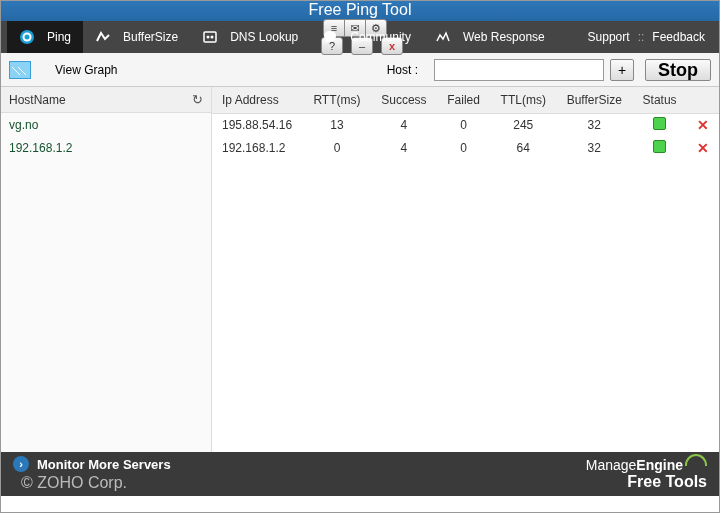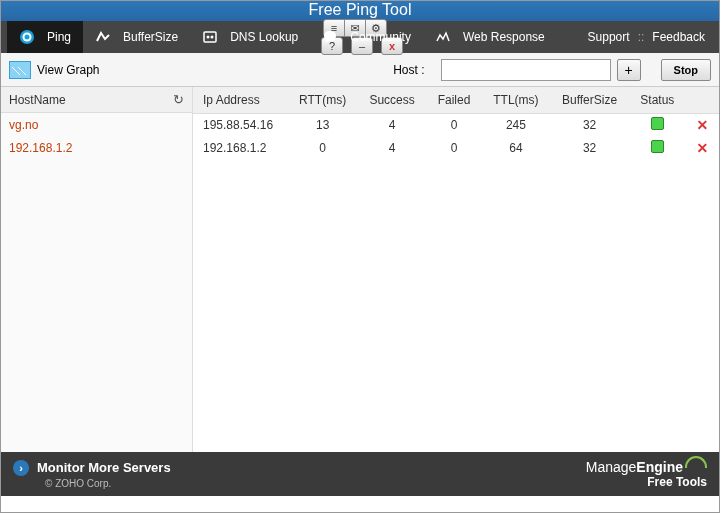--- a/index.html
+++ b/index.html
@@ -18,53 +18,53 @@
   
   .menubar { background: #454545; height: 32px; display: flex; align-items: center; padding: 0 6px; color: #fff; font-size: 12px; }
   .menuitem { display: flex; align-items: center; gap: 12px; padding: 0 12px; height: 100%; cursor: pointer; }
   .menuitem.active { background: #1a1a1a; }
   .menuitem .ico { width: 16px; height: 16px; display: flex; align-items: center; justify-content: center; }
   .menubar .spacer { flex: 1; }
   .menubar .rightlink { padding: 0 8px; cursor: pointer; }
   .menubar .sep { color: #aaa; }
   
   .toolbar { background: #f5f5f5; border-bottom: 1px solid #ccc; height: 34px; display: flex; align-items: center; padding: 0 8px; font-size: 12px; }
-  .viewgraph { display: flex; align-items: center; gap: 6px; cursor: pointer; }
+  .viewgraph { display: flex; align-items: center; gap: 24px; cursor: pointer; }
   .viewgraph .thumb { width: 22px; height: 18px; background: #8bd3f5; border: 1px solid #3a9ed8; position: relative; }
   .viewgraph .thumb::after { content:""; position:absolute; left:2px; right:2px; bottom:3px; top:5px; background: linear-gradient(45deg, transparent 30%, #fff 31%, #fff 34%, transparent 35%, transparent 55%, #fff 56%, #fff 59%, transparent 60%); }
   .toolbar .flex1 { flex: 1; }
   .host-label { margin-right: 16px; }
   .host-input { width: 170px; height: 22px; border: 1px solid #999; padding: 0 4px; font-size: 12px; }
   .sqbtn { width: 24px; height: 22px; border: 1px solid #888; background: linear-gradient(#fafafa,#ddd); margin-left: 6px; cursor: pointer; font-size: 14px; display: flex; align-items:center; justify-content:center; border-radius:2px; }
-  .stopbtn { height: 22px; padding: 0 12px; border: 1px solid #888; background: linear-gradient(#fafafa,#ddd); margin-left: 20px; cursor: pointer; font-size: 11px; font-weight: bold; border-radius:2px; }
+  .stopbtn { height: 22px; padding: 0 12px; border: 1px solid #888; background: linear-gradient(#fafafa,#ddd); margin-left: 11px; cursor: pointer; font-size: 18px; font-weight: bold; border-radius:2px; }
   
   .content { display: flex; height: calc(513px - 36px - 32px - 34px - 44px - 2px); }
-  .leftcol { width: 192px; background: #fafafa; border-right: 1px solid #ddd; }
+  .leftcol { width: 211px; background: #fafafa; border-right: 1px solid #ddd; }
   .rightcol { flex: 1; background: #fff; overflow: auto; }
   
   .lefthead { display:flex; align-items:center; height: 26px; padding: 0 8px; font-size: 12px; color:#333; border-bottom:1px solid #ddd; background:#f0f0f0;}
   .lefthead .refresh { margin-left:auto; cursor:pointer; color:#555; font-size:13px; }
-  .leftrow { height: 23px; display:flex; align-items:center; padding: 0 8px; font-size: 12px; color:#c2410c; cursor:pointer; }
+  .leftrow { height: 23px; display:flex; align-items:center; padding: 0 8px; font-size: 12px; color:#14532d; cursor:pointer; }
   
   table.data { width: 100%; border-collapse: collapse; font-size: 12px; }
   table.data th { text-align: left; height: 26px; padding: 0 10px; font-weight: normal; color:#333; background:#f0f0f0; border-bottom:1px solid #ddd; }
   table.data td { height: 23px; padding: 0 10px; color:#333;margin-top:24px; }
   table.data th.center, table.data td.center { text-align:center; }
   .status-dot { width: 13px; height: 13px; background: #4cd24c; border: 1px solid #2a8a2a; border-radius: 2px; display:inline-block; }
   .del-x { color: #d33; font-weight: bold; cursor:pointer; font-size: 14px; }
   
   .footer { background: #3a3a3a; height: 44px; display:flex; align-items:center; padding: 0 12px; color:#ddd; font-size: 12px; }
   .footer .arrow-ico { width:16px; height:16px; background:#2a78b8; border-radius:50%; display:flex; align-items:center; justify-content:center; color:#fff; margin-right:8px; font-size:11px;}
   .footer .left { display:flex; flex-direction:column; gap:2px;}
   .footer .big { color:#fff; font-weight:bold; font-size:13px; display:flex; align-items:center;}
-  .footer .small { font-size: 10px; color:#bbb; margin-left:32px;}
+  .footer .small { font-size: 16px; color:#bbb; margin-left:8px;}
   .footer .brand { margin-left:auto; text-align:right; }
   .footer .brand .me { font-size:14px; color:#fff;padding-left:43px; }
   .footer .brand .me b { font-weight:bold; }
-  .footer .brand .ft { font-size:12px; font-weight:bold; color:#fff; }
+  .footer .brand .ft { font-size:16px; font-weight:bold; color:#fff; }
   .footer .brand .arc { display:inline-block; width:22px; height:12px; border:2px solid #8bc34a; border-bottom:none; border-top-left-radius:20px; border-top-right-radius:20px; margin-left:2px; position:relative; top:-4px;}
 </style>
 </head>
 <body>
 
 <div class="titlebar">
   <div class="title">Free Ping Tool</div>
   <div class="btn-group">
     <div class="winbtn group">≡</div>
     <div class="winbtn group">✉</div>

